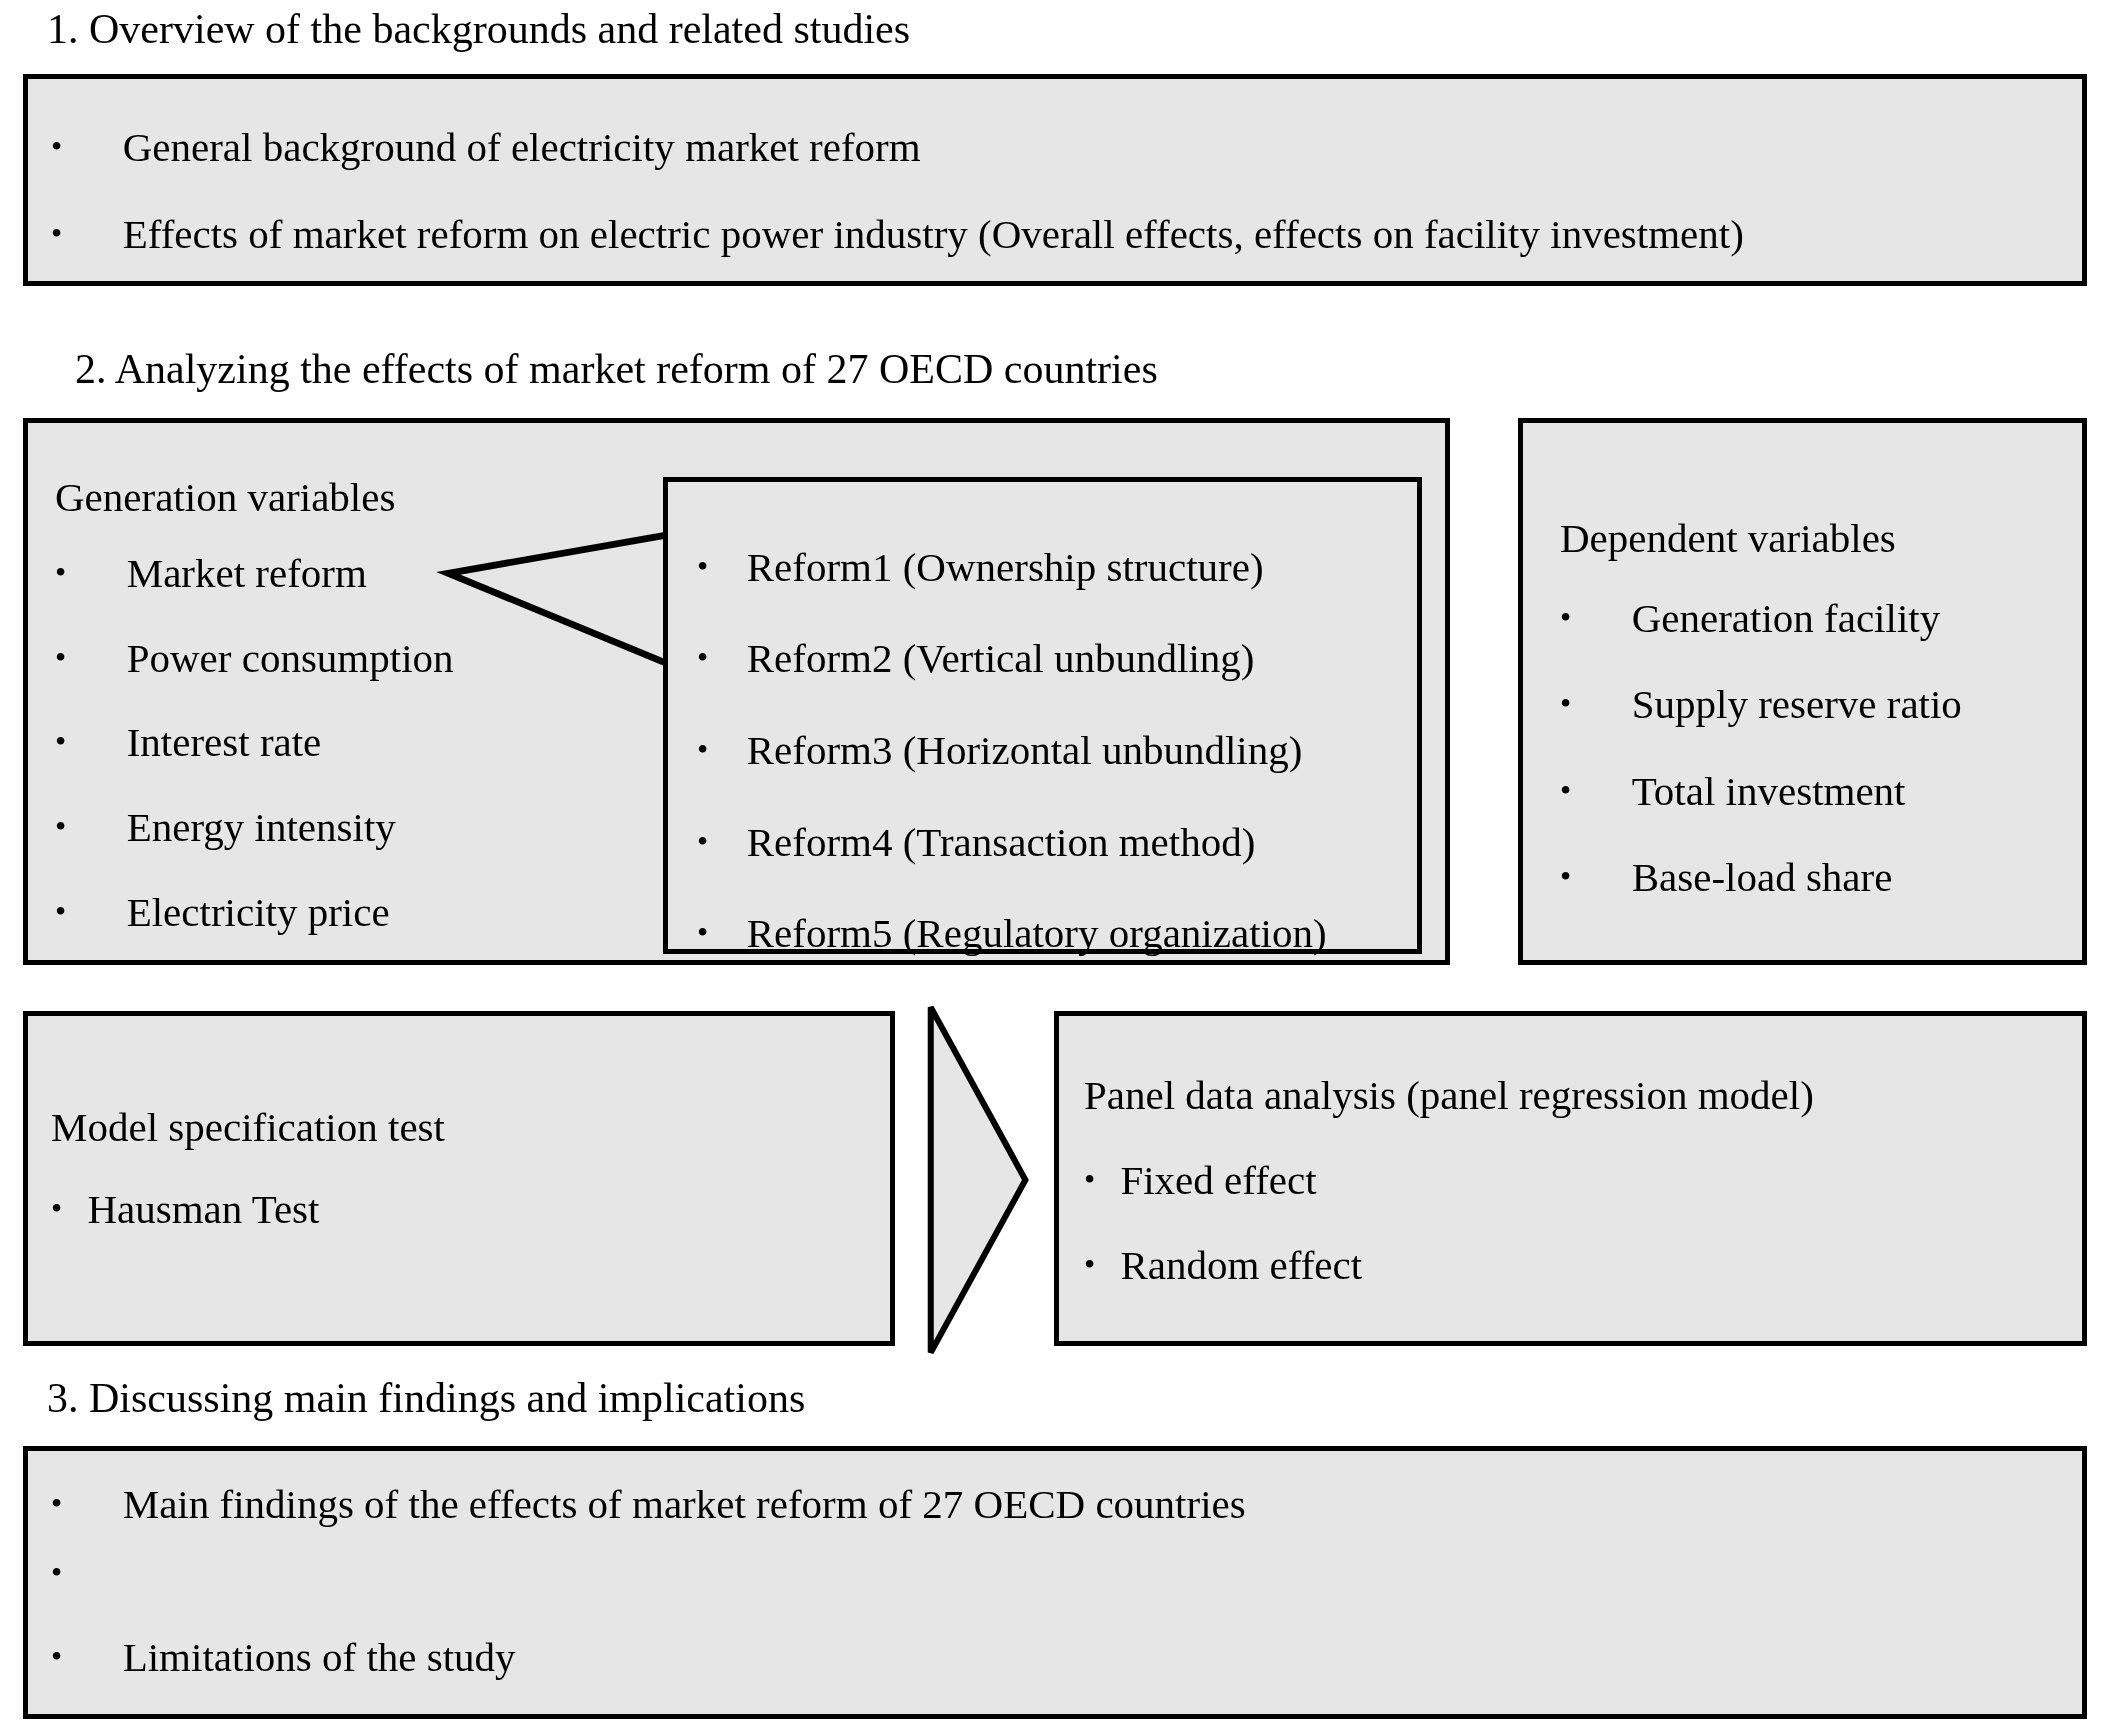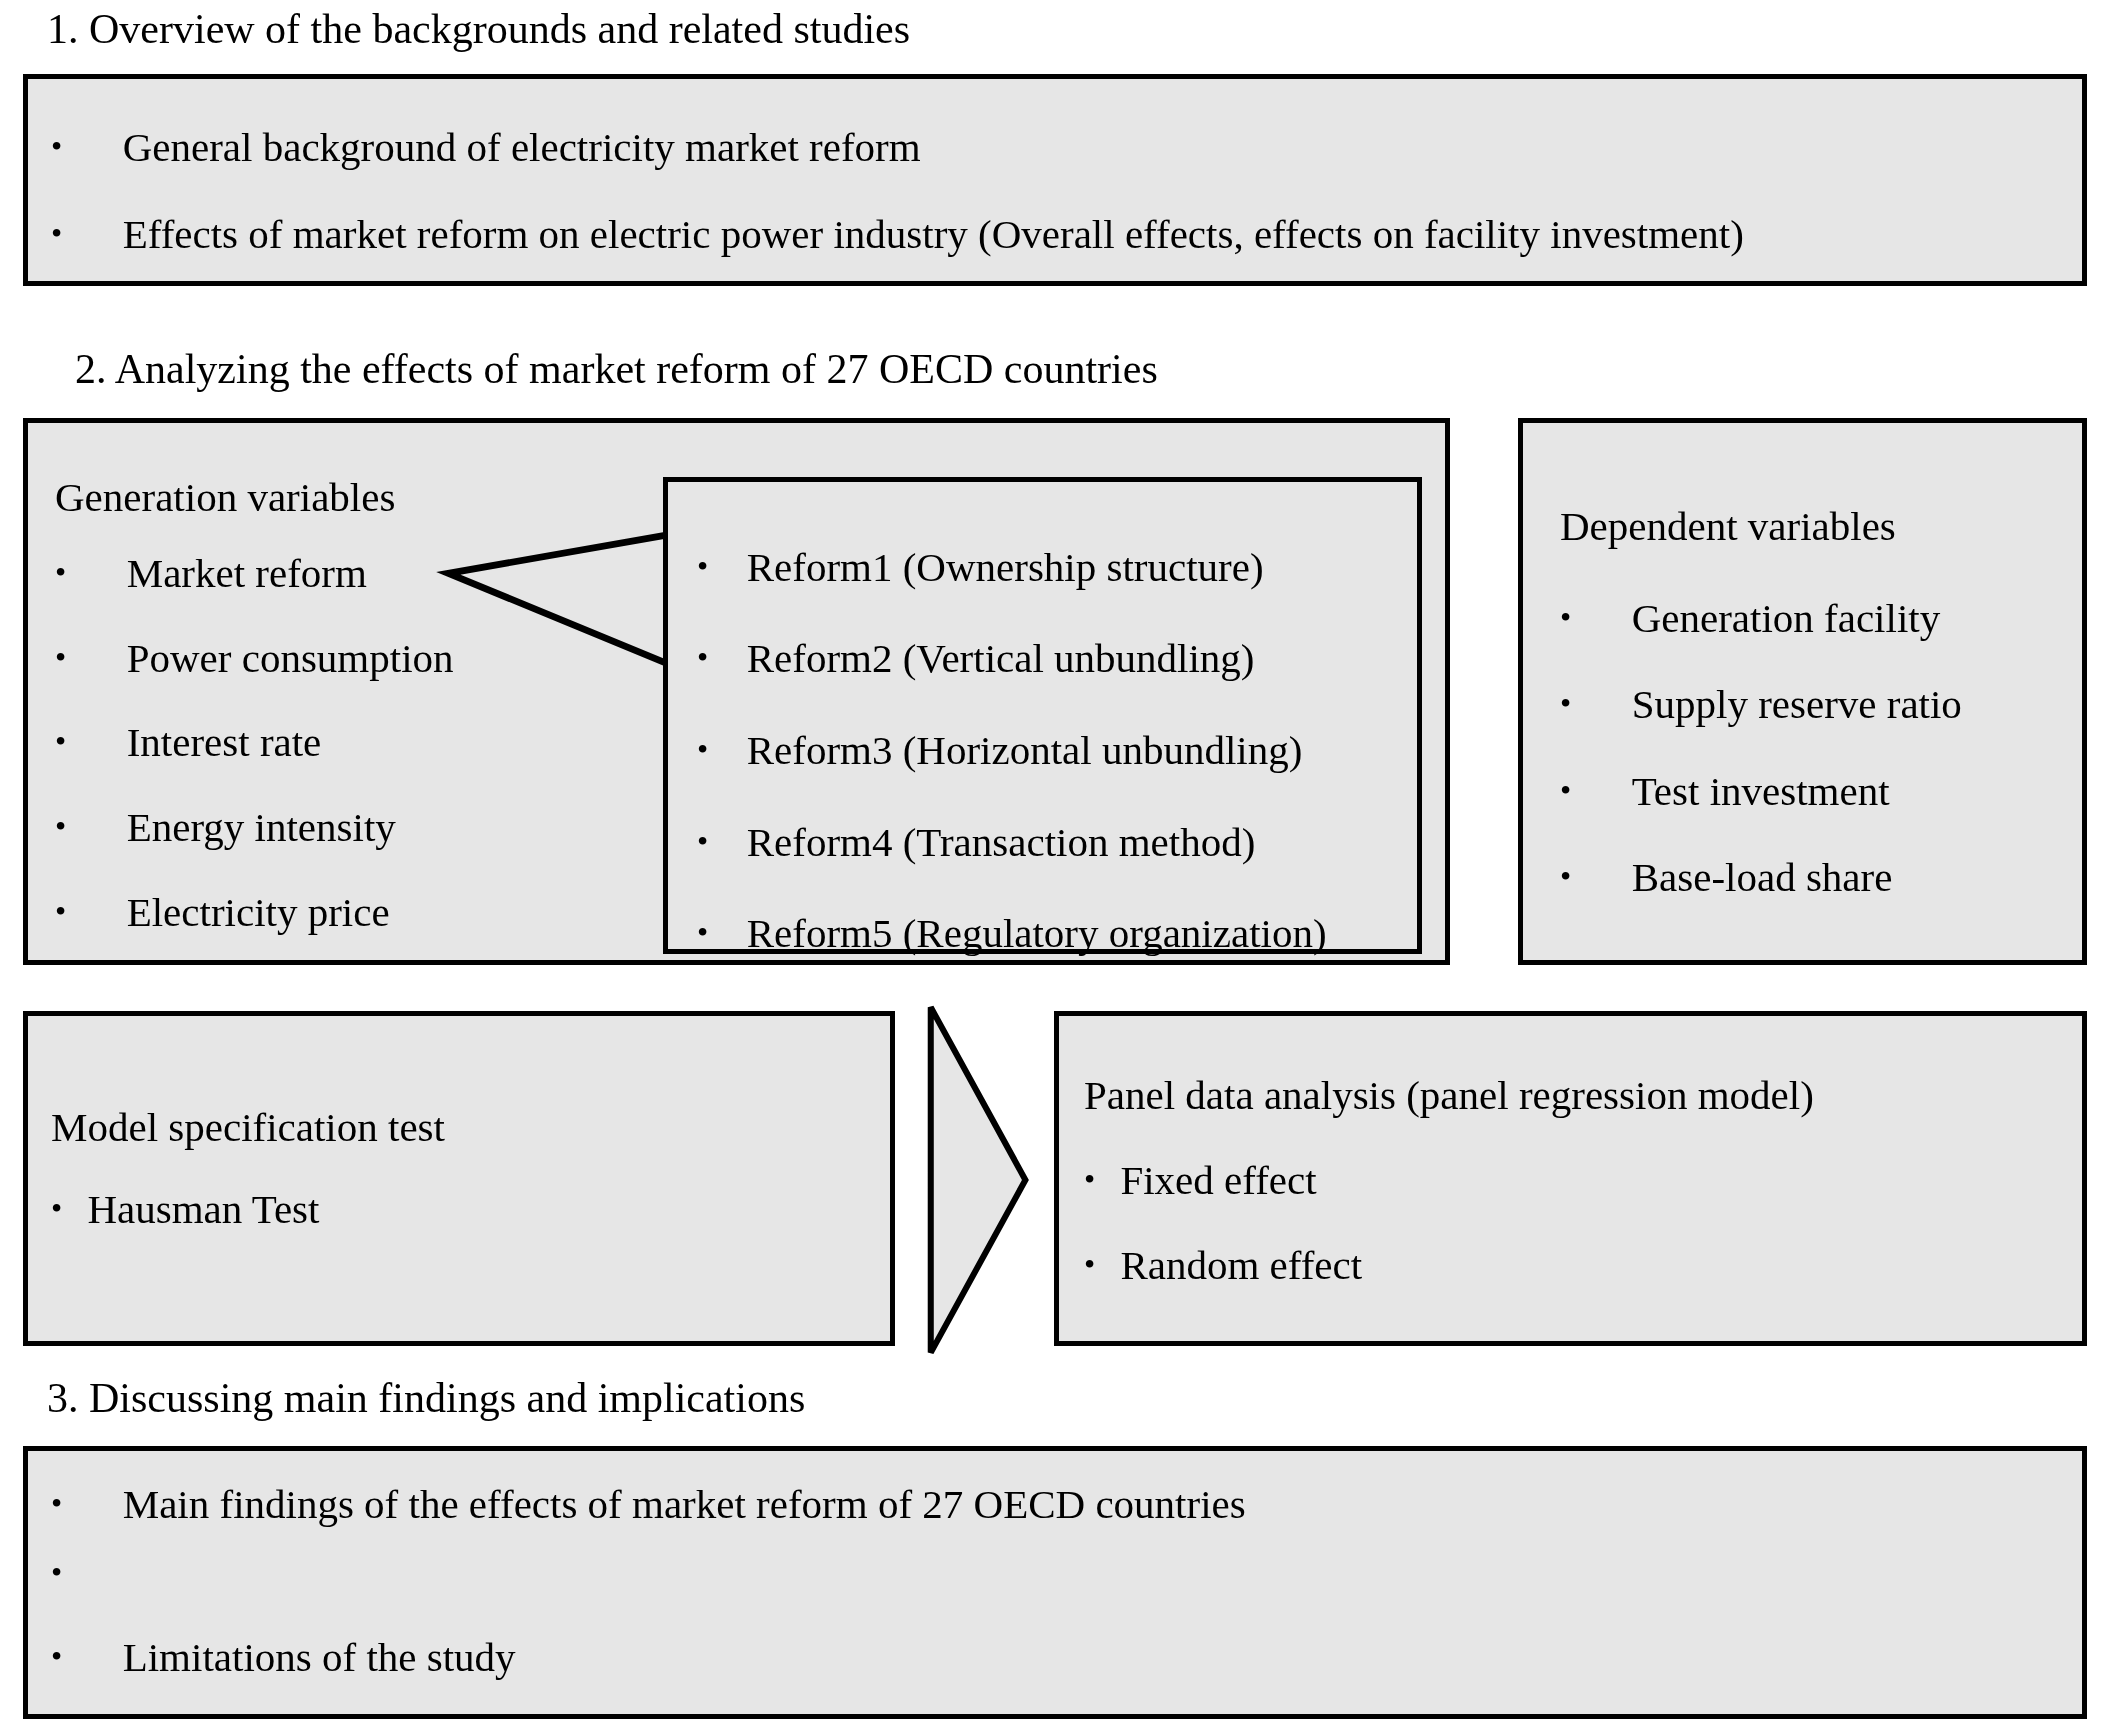--- a/index.html
+++ b/index.html
@@ -168,36 +168,36 @@
     <span class="bullet-text">Reform4 (Transaction method)</span>
   </div>
   <div class="bullet-row" style="left:697px; top:913px; z-index:6;">
     <span class="bullet-dot">•</span>
     <span class="gap-mid"></span>
     <span class="bullet-text">Reform5 (Regulatory organization)</span>
   </div>
 
   <div class="panel" id="panel-dependent" style="left:1518px; top:418px; width:569px; height:547px;"></div>
 
-  <div class="heading" style="left:1560px; top:506px;">Dependent variables</div>
+  <div class="heading" style="left:1560px; top:518px;">Dependent variables</div>
 
   <div class="bullet-row" style="left:1560px; top:598px;">
     <span class="bullet-dot">•</span>
     <span class="gap-wide"></span>
     <span class="bullet-text">Generation facility</span>
   </div>
   <div class="bullet-row" style="left:1560px; top:684px;">
     <span class="bullet-dot">•</span>
     <span class="gap-wide"></span>
     <span class="bullet-text">Supply reserve ratio</span>
   </div>
   <div class="bullet-row" style="left:1560px; top:771px;">
     <span class="bullet-dot">•</span>
     <span class="gap-wide"></span>
-    <span class="bullet-text">Test investment</span>
+    <span class="bullet-text">Total investment</span>
   </div>
   <div class="bullet-row" style="left:1560px; top:857px;">
     <span class="bullet-dot">•</span>
     <span class="gap-wide"></span>
     <span class="bullet-text">Base-load share</span>
   </div>
 
   <div class="panel" id="panel-model-test" style="left:23px; top:1011px; width:872px; height:335px;"></div>
 
   <div class="heading" style="left:51px; top:1107px;text-align:right;">Model specification test</div>

